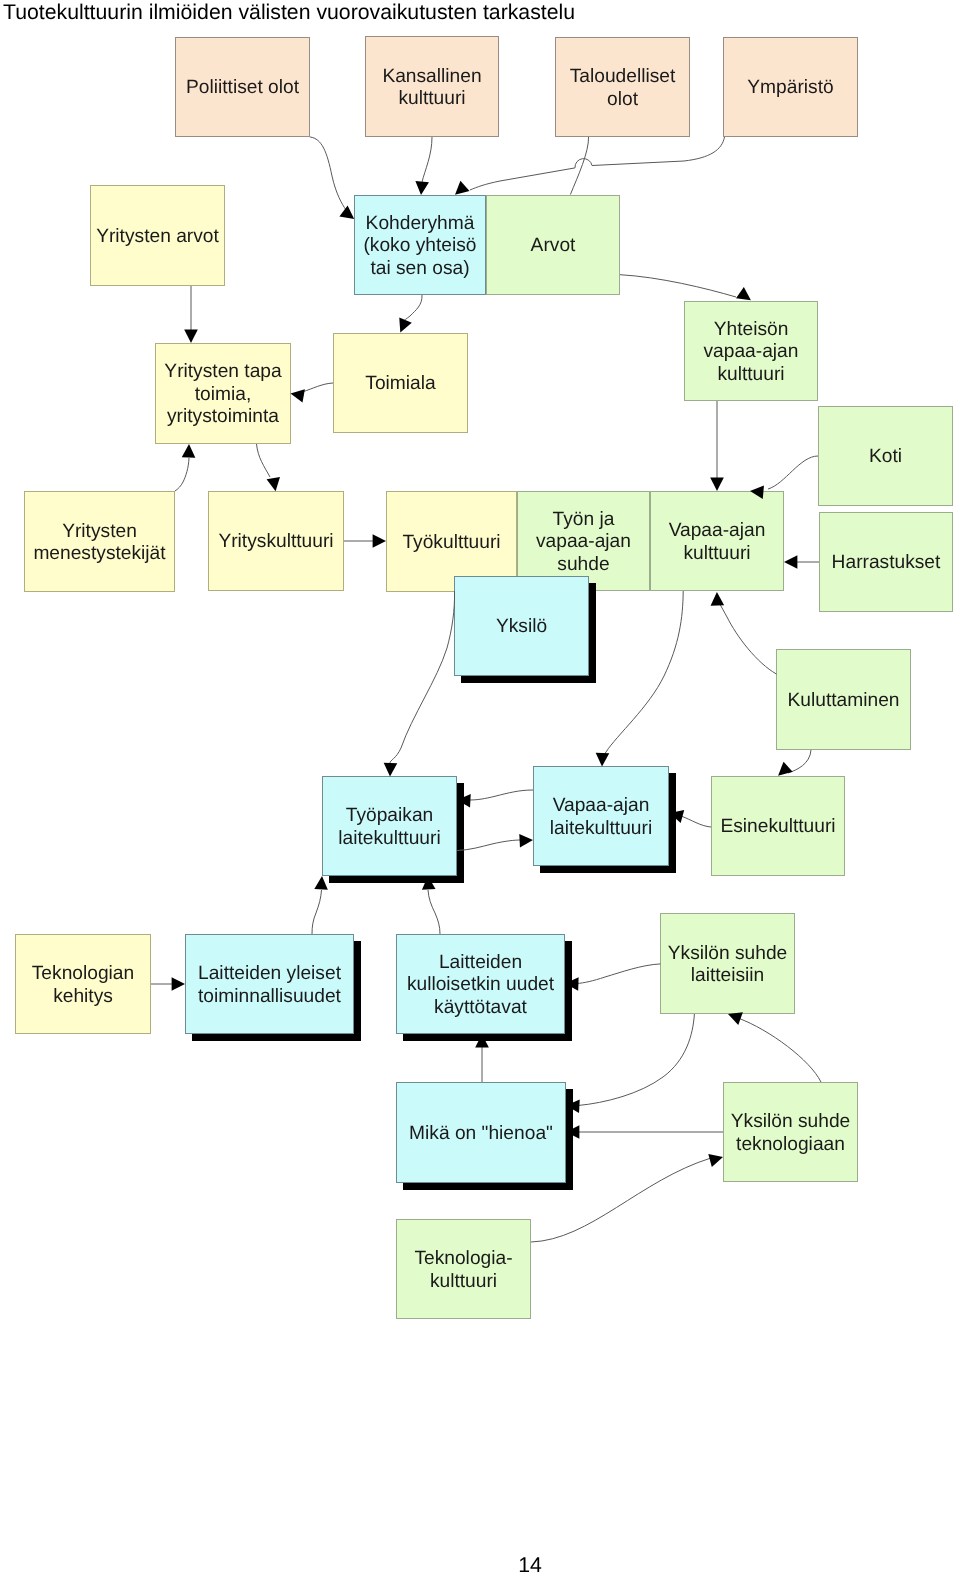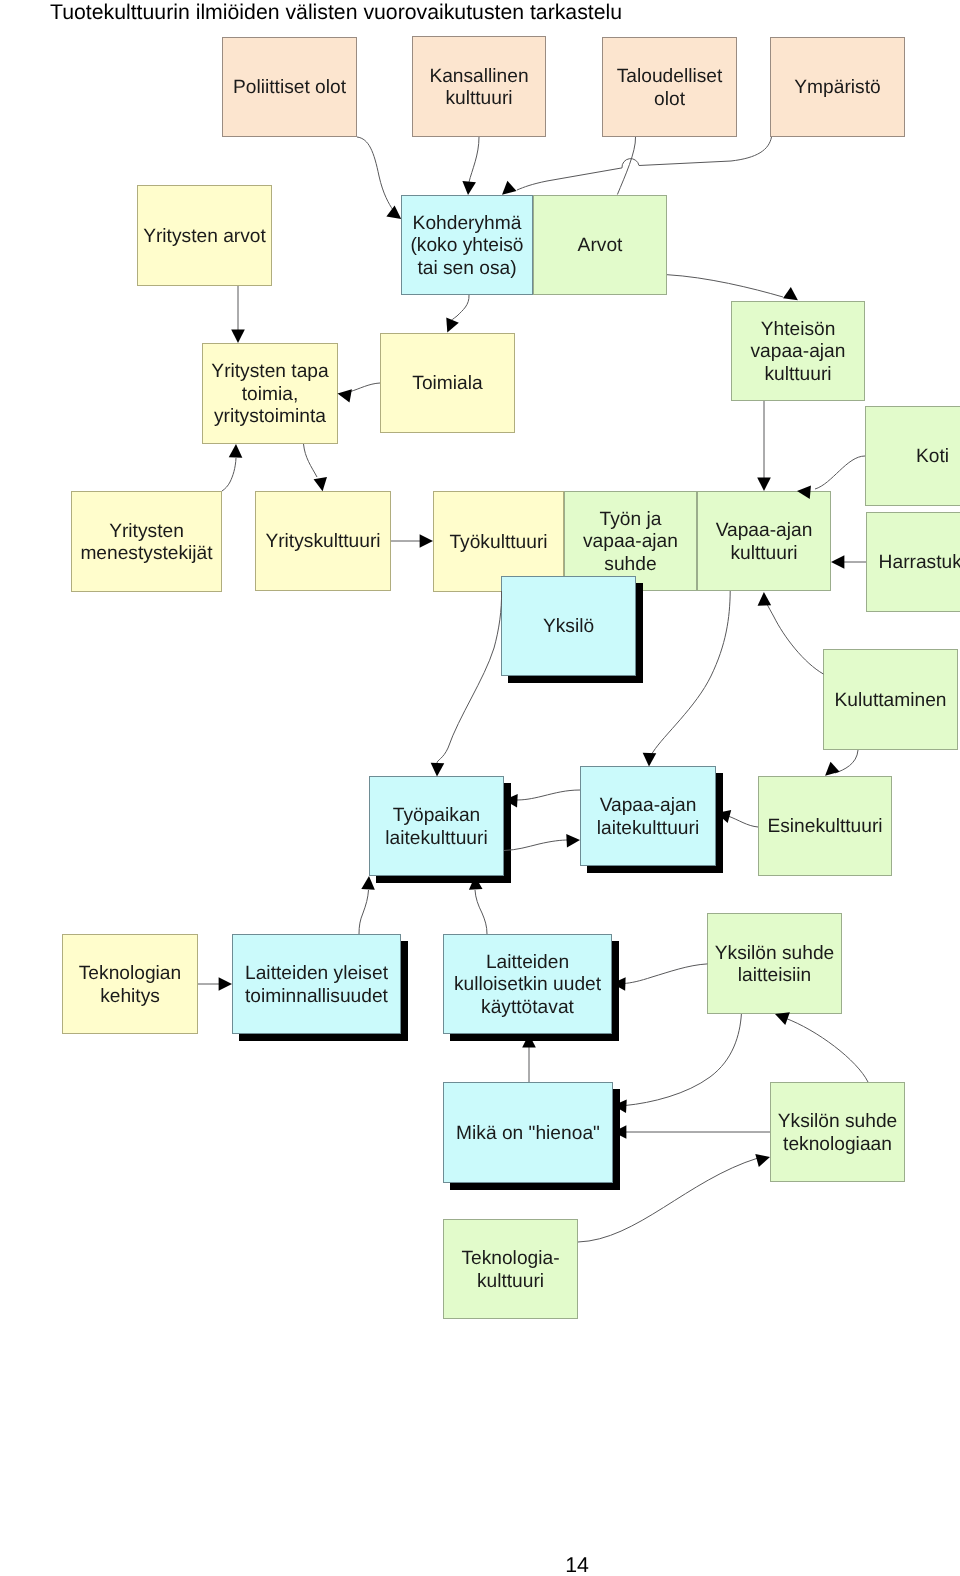--- a/index.html
+++ b/index.html
@@ -3,21 +3,21 @@
 <meta charset="utf-8">
 <title>Tuotekulttuurin ilmiöiden välisten vuorovaikutusten tarkastelu</title>
 <style>
   html,body{margin:0;padding:0;background:#ffffff;}
   *{-webkit-font-smoothing:antialiased;-moz-osx-font-smoothing:grayscale;}
   body{width:960px;height:1576px;overflow:hidden;
        font-family:"Liberation Sans",sans-serif;
        -webkit-font-smoothing:antialiased;
        text-rendering:geometricPrecision;}
   #page{position:relative;width:813px;height:1576px;background:#fff;
-        transform:translateZ(0);margin-left:47px;}
+        transform:translateZ(0);}
   .title{position:absolute;left:3px;top:1px;font-size:21.25px;line-height:22px;
          color:#000;white-space:nowrap;}
   .pageno{position:absolute;left:0;top:1554px;width:1060px;text-align:center;
           font-size:21.3px;line-height:22px;color:#000;}
   svg#diagram{position:absolute;left:0;top:0;transform:translateZ(0);}
   .ntext{font-family:"Liberation Sans",sans-serif;font-size:19.2px;fill:#1a1a1a;
          text-anchor:middle;}
 </style>
 </head>
 <body>

